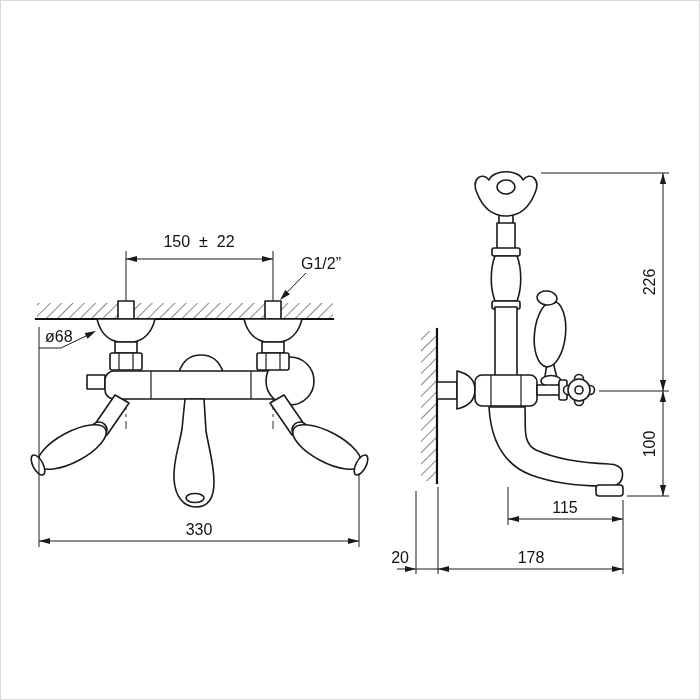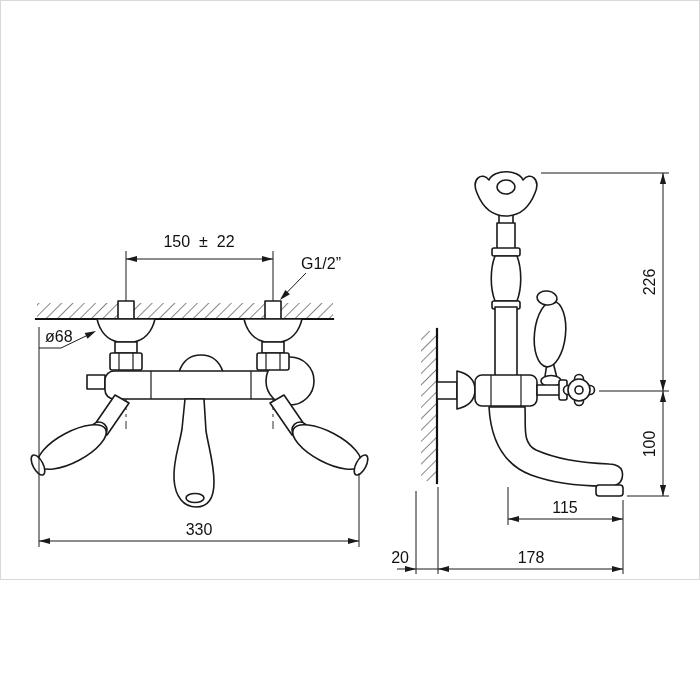--- a/index.html
+++ b/index.html
@@ -1,17 +1,17 @@
 <!DOCTYPE html>
 <html><head>
 <meta charset="utf-8">
 <style>
   html,body { margin:0; padding:0; background:#ffffff; }
   .canvas {
-    width:700px; height:580px;
+    width:700px; height:700px;
     box-sizing:border-box;
     border:1px solid #d9d9d9;
     background:#ffffff;
     position:relative;
     font-family:"Liberation Sans", sans-serif;
   }
   svg { display:block; }
   .o    { fill:#ffffff; stroke:#1a1a1a; stroke-width:1.6; stroke-linejoin:round; stroke-linecap:round; }
   .on   { fill:none;    stroke:#1a1a1a; stroke-width:1.6; stroke-linejoin:round; stroke-linecap:round; }
   .thick{ fill:none;    stroke:#111111; stroke-width:2.2; stroke-linecap:square; }

